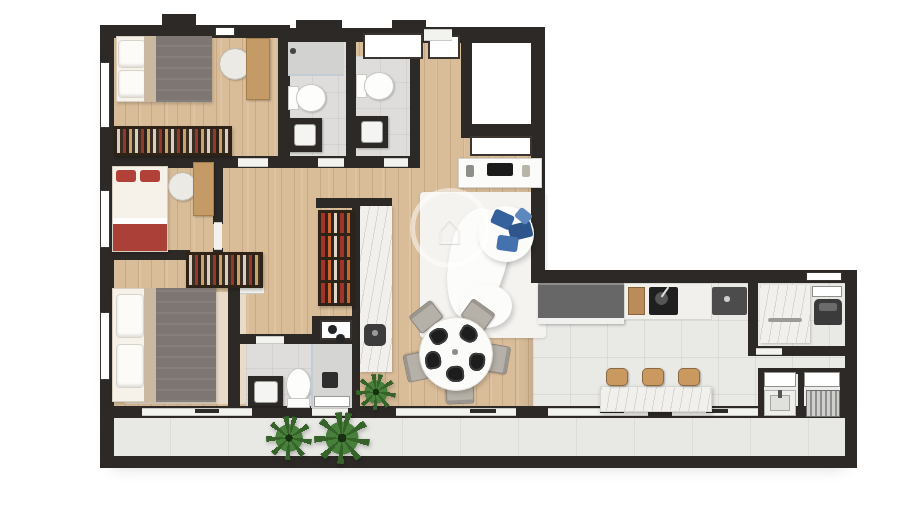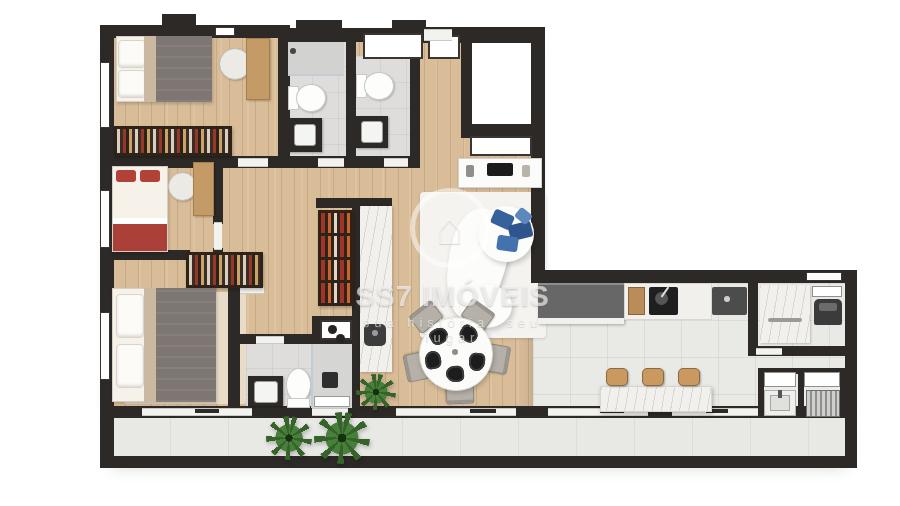--- a/index.html
+++ b/index.html
@@ -253,16 +253,14 @@
   <div class="abs" style="left:778px;top:390px;width:4px;height:8px;background:#555;"></div>
   <div class="abs" style="left:804px;top:372px;width:36px;height:15px;background:#fff;border:1px solid #8f8f8b;box-sizing:border-box;"></div>
   <div class="abs" style="left:806px;top:390px;width:34px;height:27px;background:repeating-linear-gradient(90deg,#cfcfcd 0 3px,#8f8f8d 3px 5px);border:1px solid #6f6f6d;box-sizing:border-box;"></div>
 
   <div class="abs plant" style="left:266px;top:416px;width:46px;height:44px;"></div>
   <div class="abs plant" style="left:314px;top:412px;width:56px;height:52px;"></div>
 
   <div class="abs wm wm-logo" style="left:410px;top:188px;width:70px;height:70px;">
     <span>⌂</span>
   </div>
-  <div class="abs wm wm-title" style="left:340px;top:282px;width:225px;">SS7 IMÓVEIS</div>
-  <div class="abs wm wm-tag" style="left:336px;top:315px;width:233px;">sua história, seu lugar</div>
 
 </div>
 
 </body></html>

